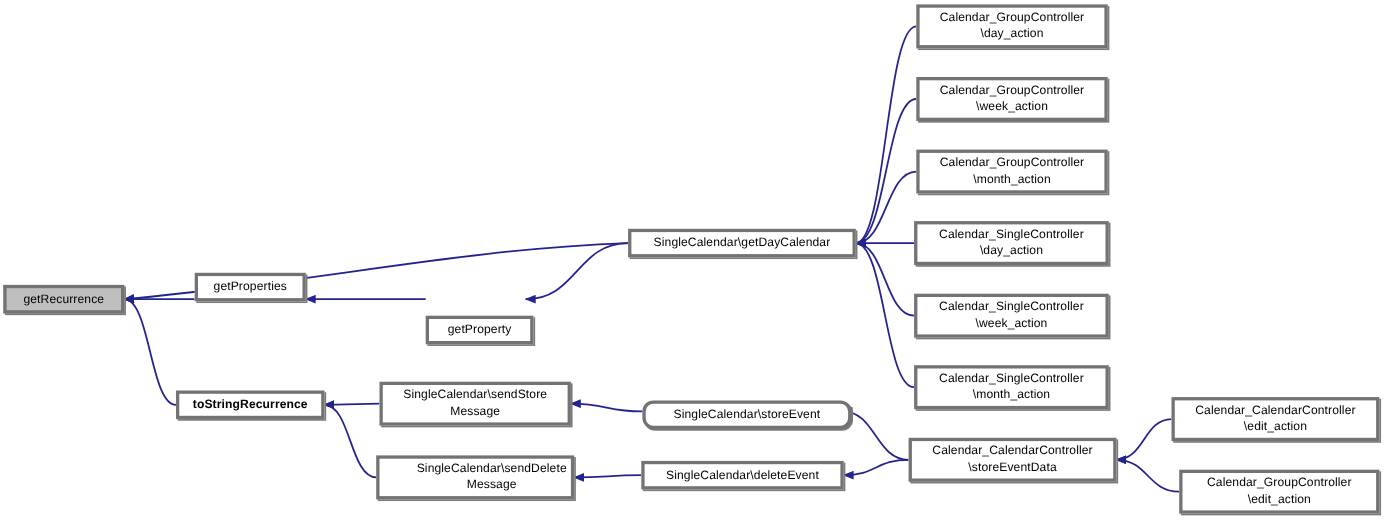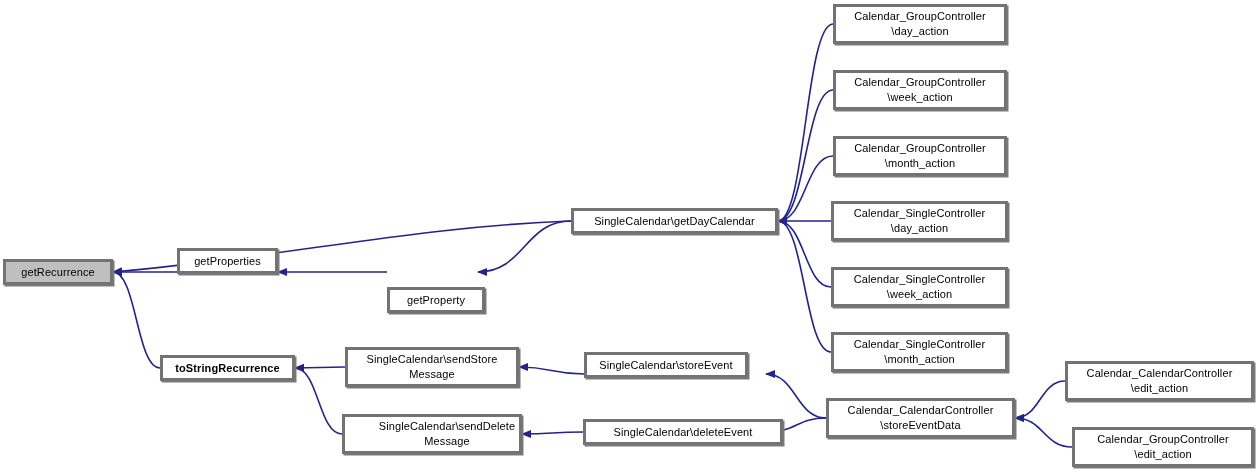--- a/index.html
+++ b/index.html
@@ -93,21 +93,21 @@
 \day_action</span></div>
     <div class="node" style="left: 831px; top: 267px; width: 177px; height: 40px;"><span class="node-label">Calendar_SingleController
 \week_action</span></div>
     <div class="node" style="left: 831px; top: 332px; width: 177px; height: 40px;"><span class="node-label">Calendar_SingleController
 \month_action</span></div>
     <div class="node" style="left: 160px; top: 355px; width: 135px; height: 26px; font-weight: bold;"><span class="node-label">toStringRecurrence</span></div>
     <div class="node" style="left: 345px; top: 347px; width: 174px; height: 40px;"><span class="node-label">SingleCalendar\sendStore
 Message</span></div>
     <div class="node" style="left: 342px; top: 414px; width: 180px; height: 40px; padding-left: 30px;"><span class="node-label">SingleCalendar\sendDelete
 Message</span></div>
-    <div class="node" style="left: 584px; top: 352px; width: 164px; height: 26px;"><span class="node-label">SingleCalendar\storeEvent</span></div>
-    <div class="node" style="left: 583px; top: 419px; width: 200px; height: 26px;"><span class="node-label">SingleCalendar\deleteEvent</span></div>
+    <div class="node" style="left: 584px; top: 364px; width: 190px; height: 26px; border-radius: 10px;"><span class="node-label">SingleCalendar\storeEvent</span></div>
+    <div class="node" style="left: 583px; top: 419px; width: 184px; height: 26px;"><span class="node-label">SingleCalendar\deleteEvent</span></div>
     <div class="node" style="left: 826px; top: 398px; width: 189px; height: 40px;"><span class="node-label">Calendar_CalendarController
 \storeEventData</span></div>
     <div class="node" style="left: 1065px; top: 361px; width: 189px; height: 40px;"><span class="node-label">Calendar_CalendarController
 \edit_action</span></div>
     <div class="node" style="left: 1072px; top: 427px; width: 182px; height: 40px;"><span class="node-label">Calendar_GroupController
 \edit_action</span></div>
   </div>
 
 </body></html>

